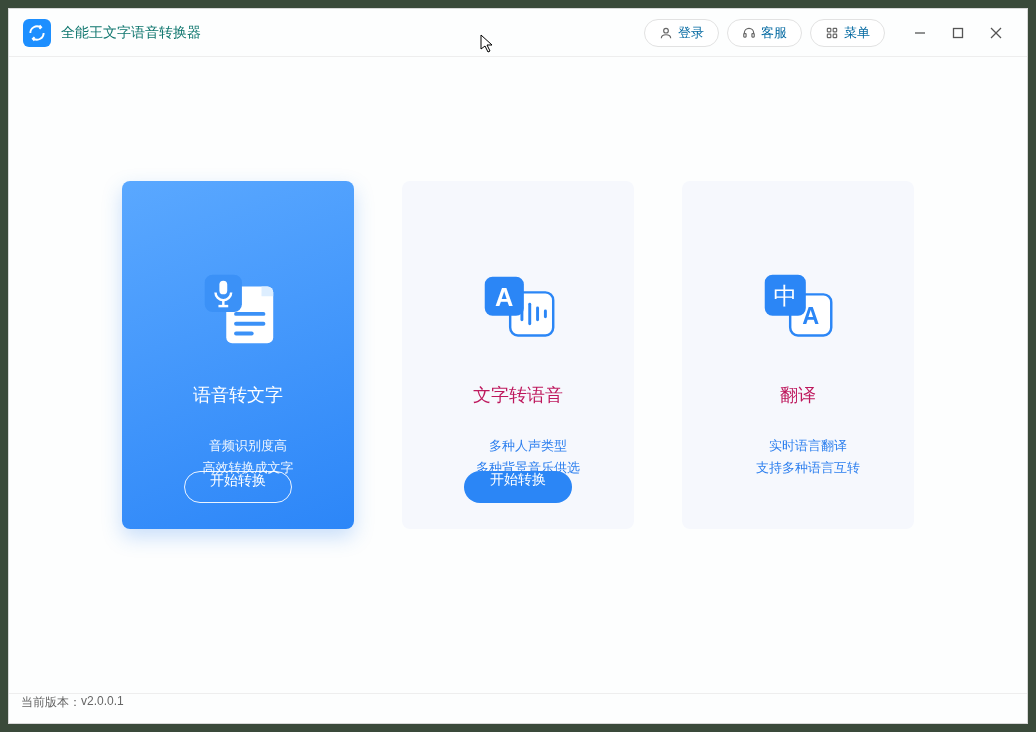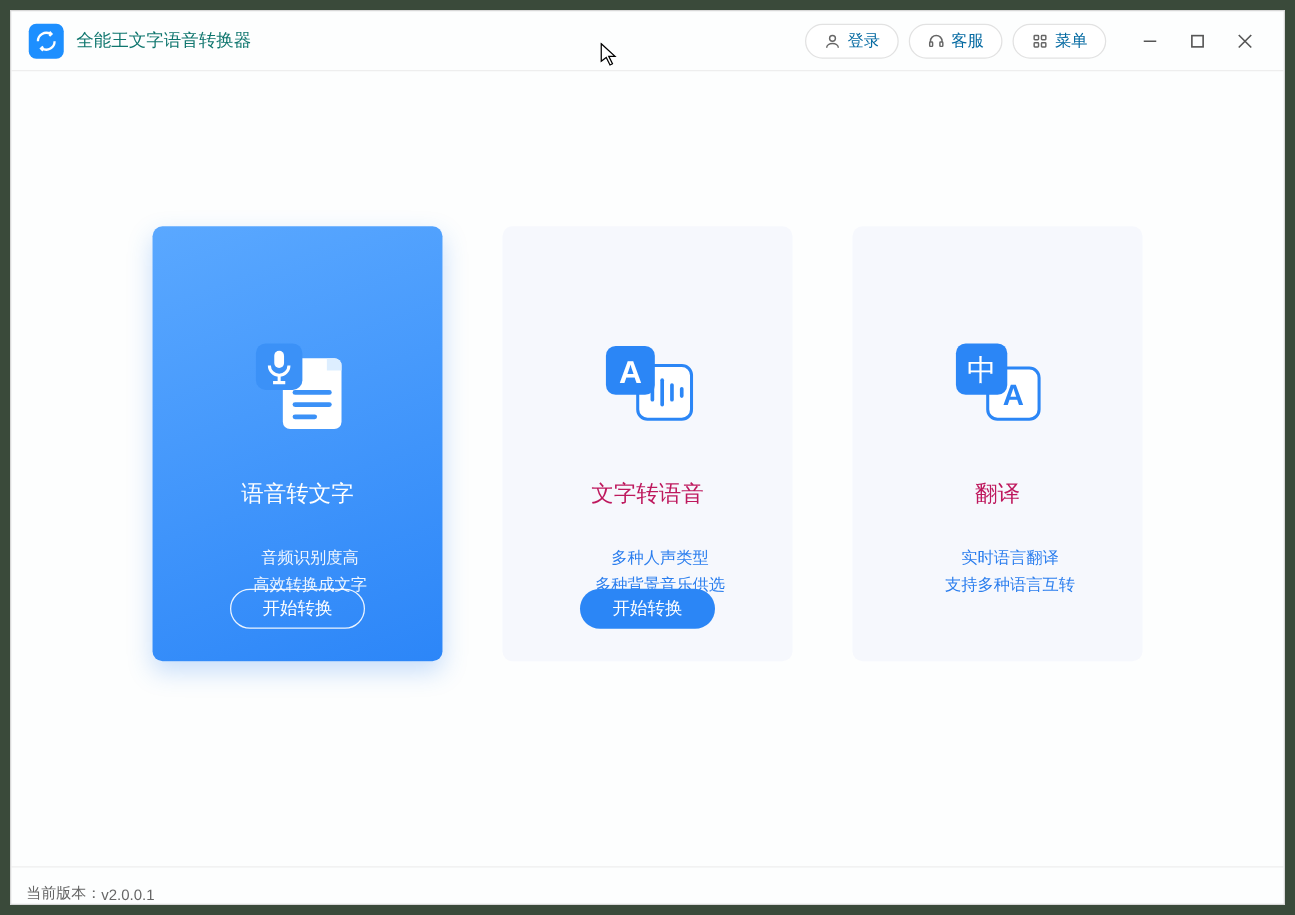--- a/index.html
+++ b/index.html
@@ -89,39 +89,39 @@
   .card-title { font-size: 18px; margin-bottom: 28px; font-weight: 500; }
   .card.secondary .card-title { color: #be185d; }
   .card-desc { font-size: 13px; line-height: 1.7; text-align: center; margin-left: 20px; }
   .card.primary .card-desc { color: rgba(255,255,255,0.92); }
   .card.secondary .card-desc { color: #2b7eee; }
   .card-btn {
     position: absolute;
     bottom: 26px;
     width: 108px; height: 32px;
     border-radius: 16px;
-    display: flex; align-items: center; justify-content: center;
+    display: flex; justify-content: center;
     font-size: 14px;
     cursor: pointer;
   }
   .card.primary .card-btn {
     border: 1.5px solid rgba(255,255,255,0.9);
     color: #fff;
     background: transparent;
   }
   .card.secondary .card-btn {
     background: #2b86f6;
     color: #fff;
     border: none;
   }
   .statusbar {
     height: 30px;
     border-top: 1px solid #eee;
     display: flex;
-    align-items: flex-end;
+    align-items: flex-start;
     padding: 0 12px;
     font-size: 12px;
     color: #666;
     flex-shrink: 0;
   }
   .cursor {
     position: absolute;
     top: 34px; left: 480px;
     pointer-events: none;
   }

